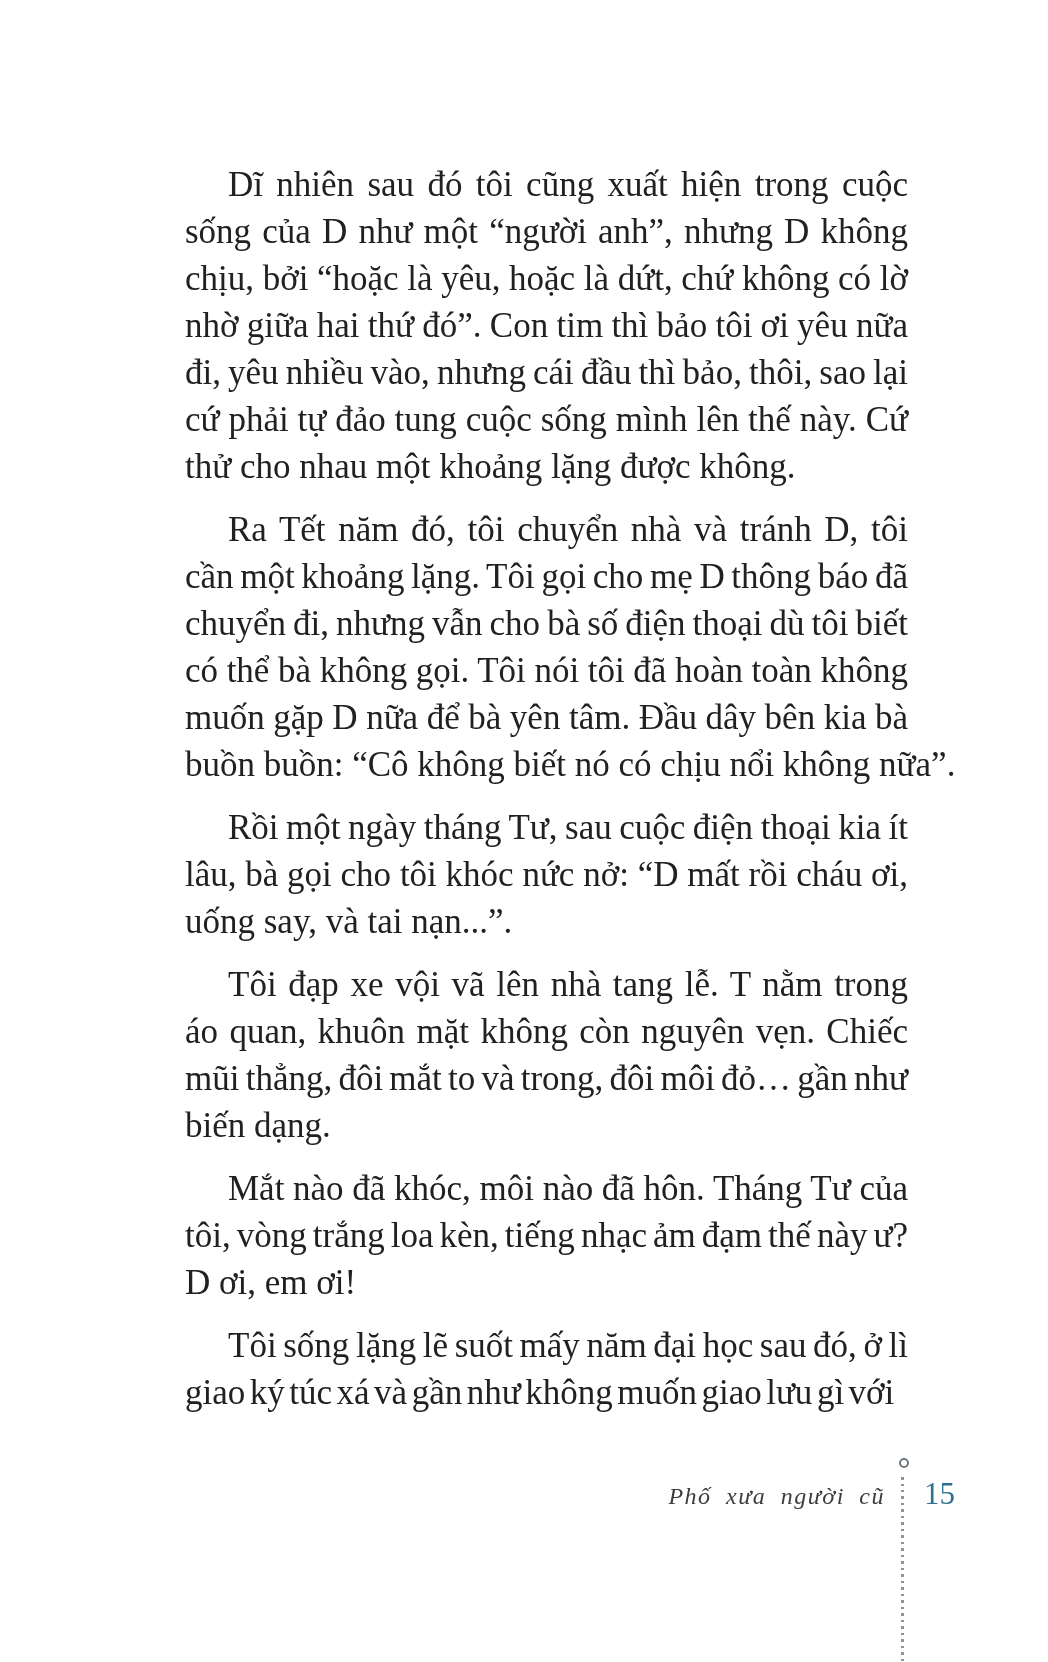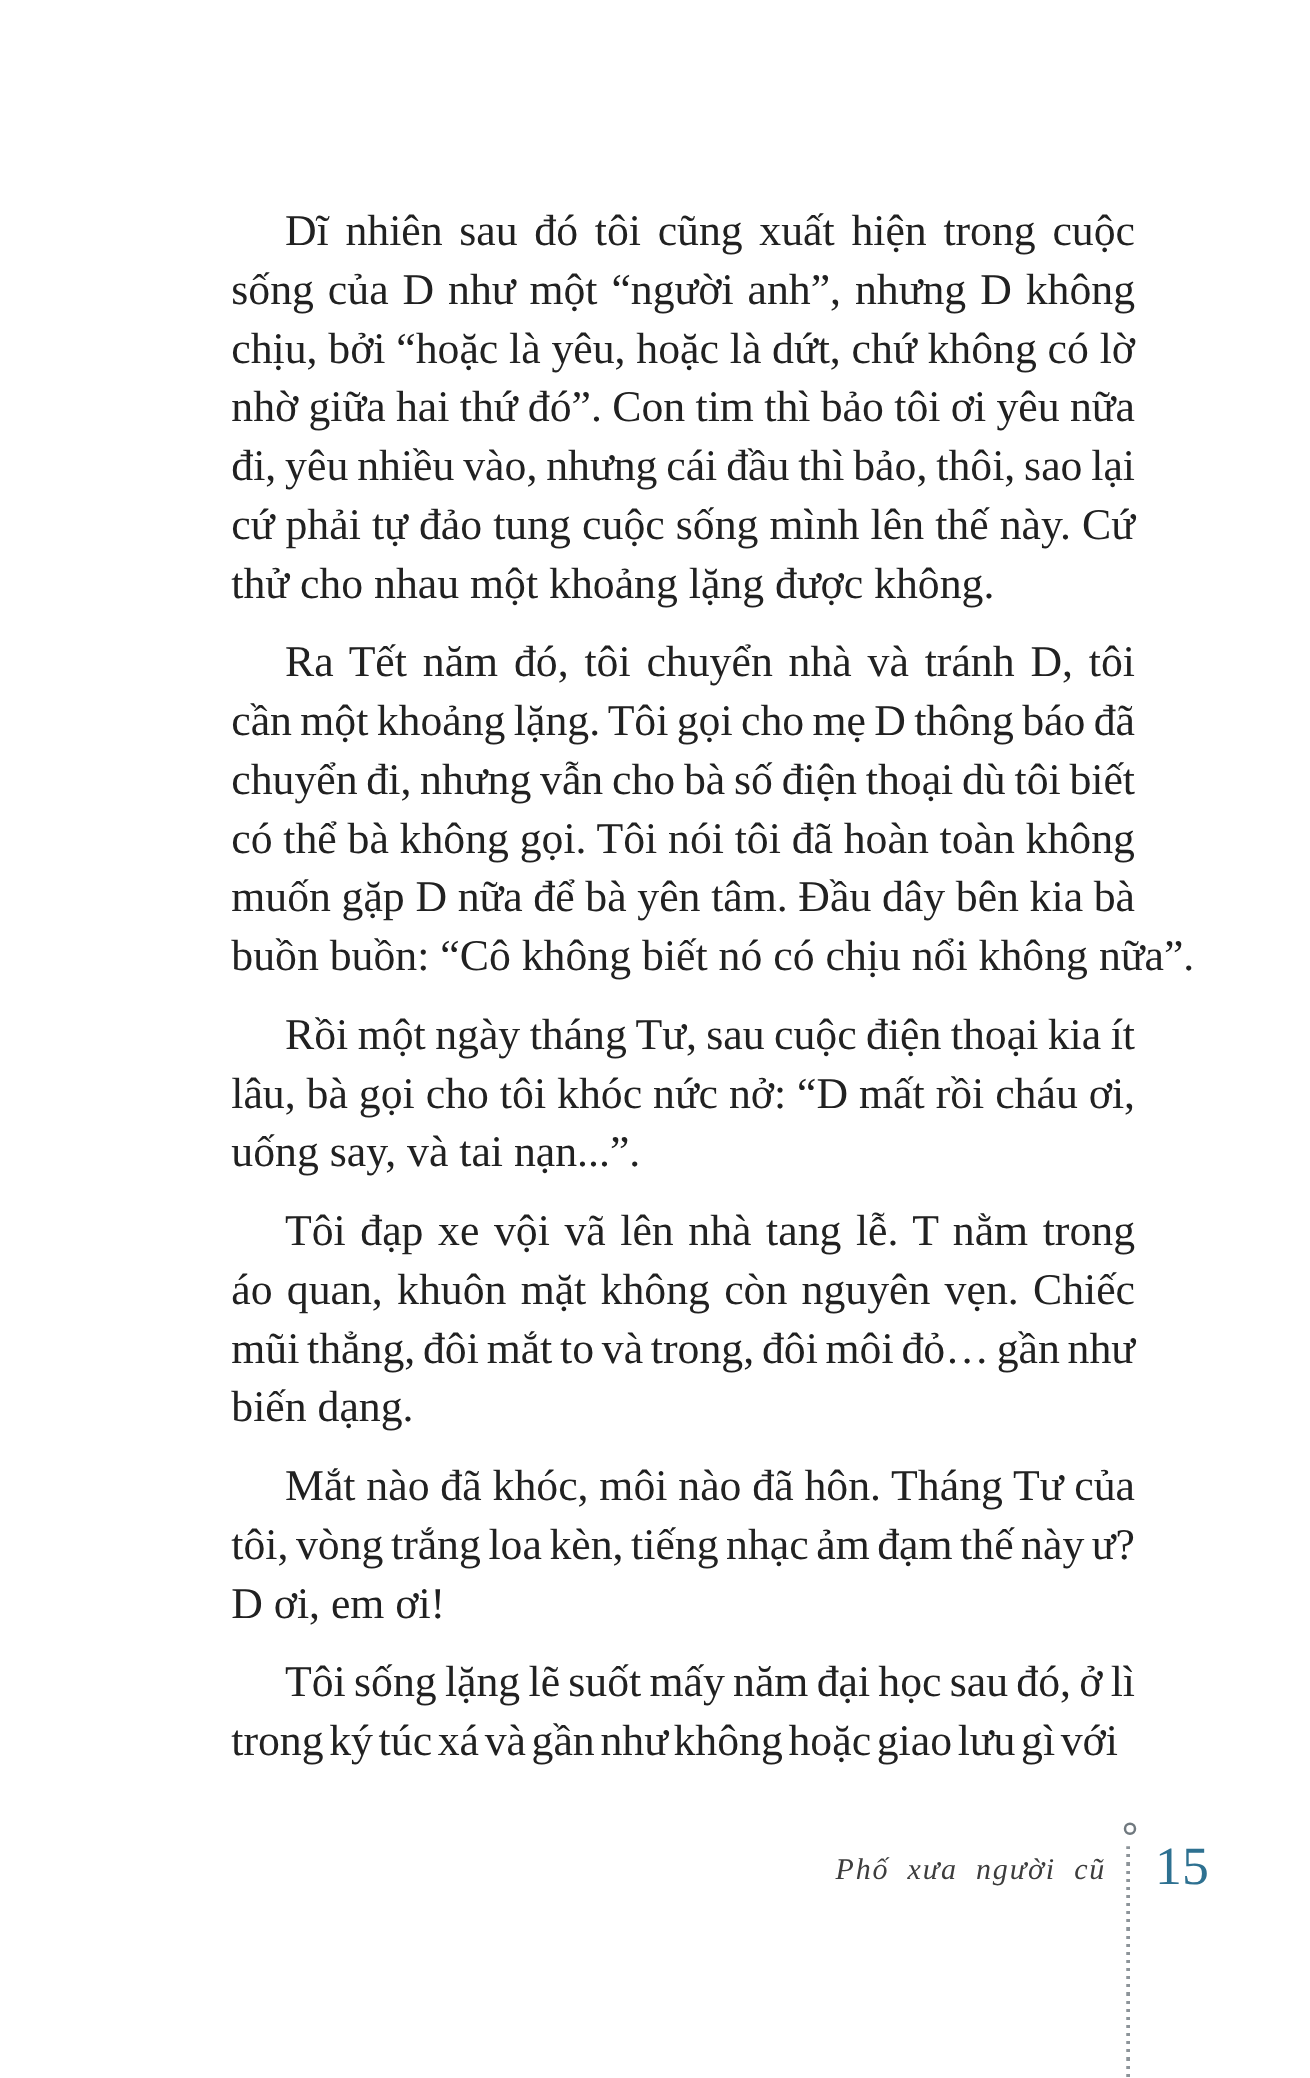--- a/index.html
+++ b/index.html
@@ -66,21 +66,21 @@
     background: repeating-linear-gradient(
       to bottom,
       var(--divider-dot) 0px, var(--divider-dot) 2.5px,
       transparent 2.5px, transparent 6.5px
     );
   }
   .page-number {
     position: absolute;
     left: 884px;
     top: 1474px;
-    font-size: 43px;
+    font-size: 31px;
     line-height: 40px;
     color: var(--page-number);
   }
 </style>
 </head>
 <body>
 
 <div class="page">
 
   <main class="text-block">
@@ -112,21 +112,21 @@
         <div class="line"><span class="line-text" style="word-spacing: -2.54px;">mũi thẳng, đôi mắt to và trong, đôi môi đỏ… gần như</span></div>
         <div class="line"><span class="line-text" style="word-spacing: 0px;">biến dạng.</span></div>
       </div>
       <div class="para">
         <div class="line first"><span class="line-text" style="word-spacing: -0.06px;">Mắt nào đã khóc, môi nào đã hôn. Tháng Tư của</span></div>
         <div class="line"><span class="line-text" style="word-spacing: -2.71px;">tôi, vòng trắng loa kèn, tiếng nhạc ảm đạm thế này ư?</span></div>
         <div class="line"><span class="line-text" style="word-spacing: 0px;">D ơi, em ơi!</span></div>
       </div>
       <div class="para">
         <div class="line first"><span class="line-text" style="word-spacing: -2.15px;">Tôi sống lặng lẽ suốt mấy năm đại học sau đó, ở lì</span></div>
-        <div class="line"><span class="line-text" style="word-spacing: -4.24px;">trong ký túc xá và gần như không hoặc giao lưu gì với</span></div>
+        <div class="line"><span class="line-text" style="word-spacing: -4.24px;">giao ký túc xá và gần như không muốn giao lưu gì với</span></div>
       </div>
     </main>
 
   <footer>
     <span class="footer-title">Phố xưa người cũ</span>
     <span class="divider-circle"></span>
     <span class="divider-dots"></span>
     <span class="page-number">15</span>
   </footer>
 

